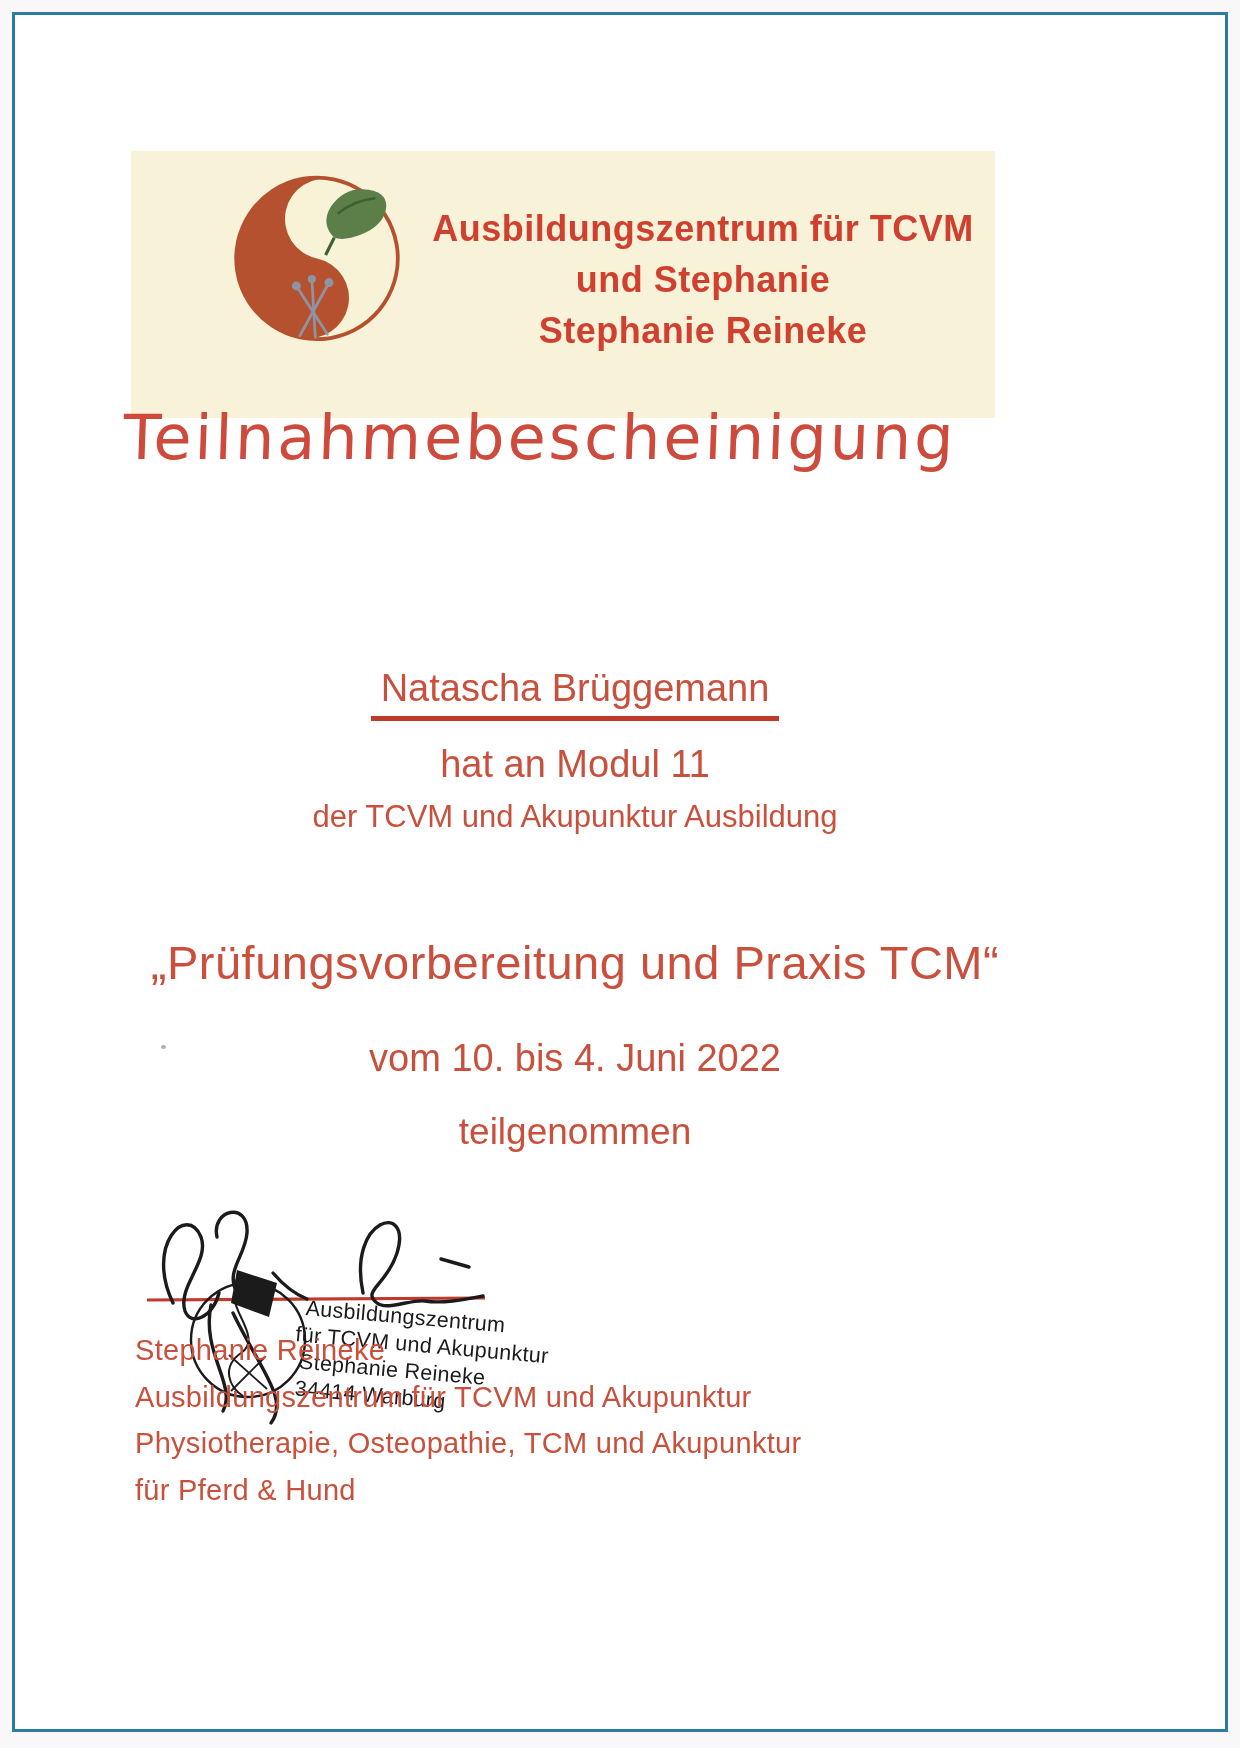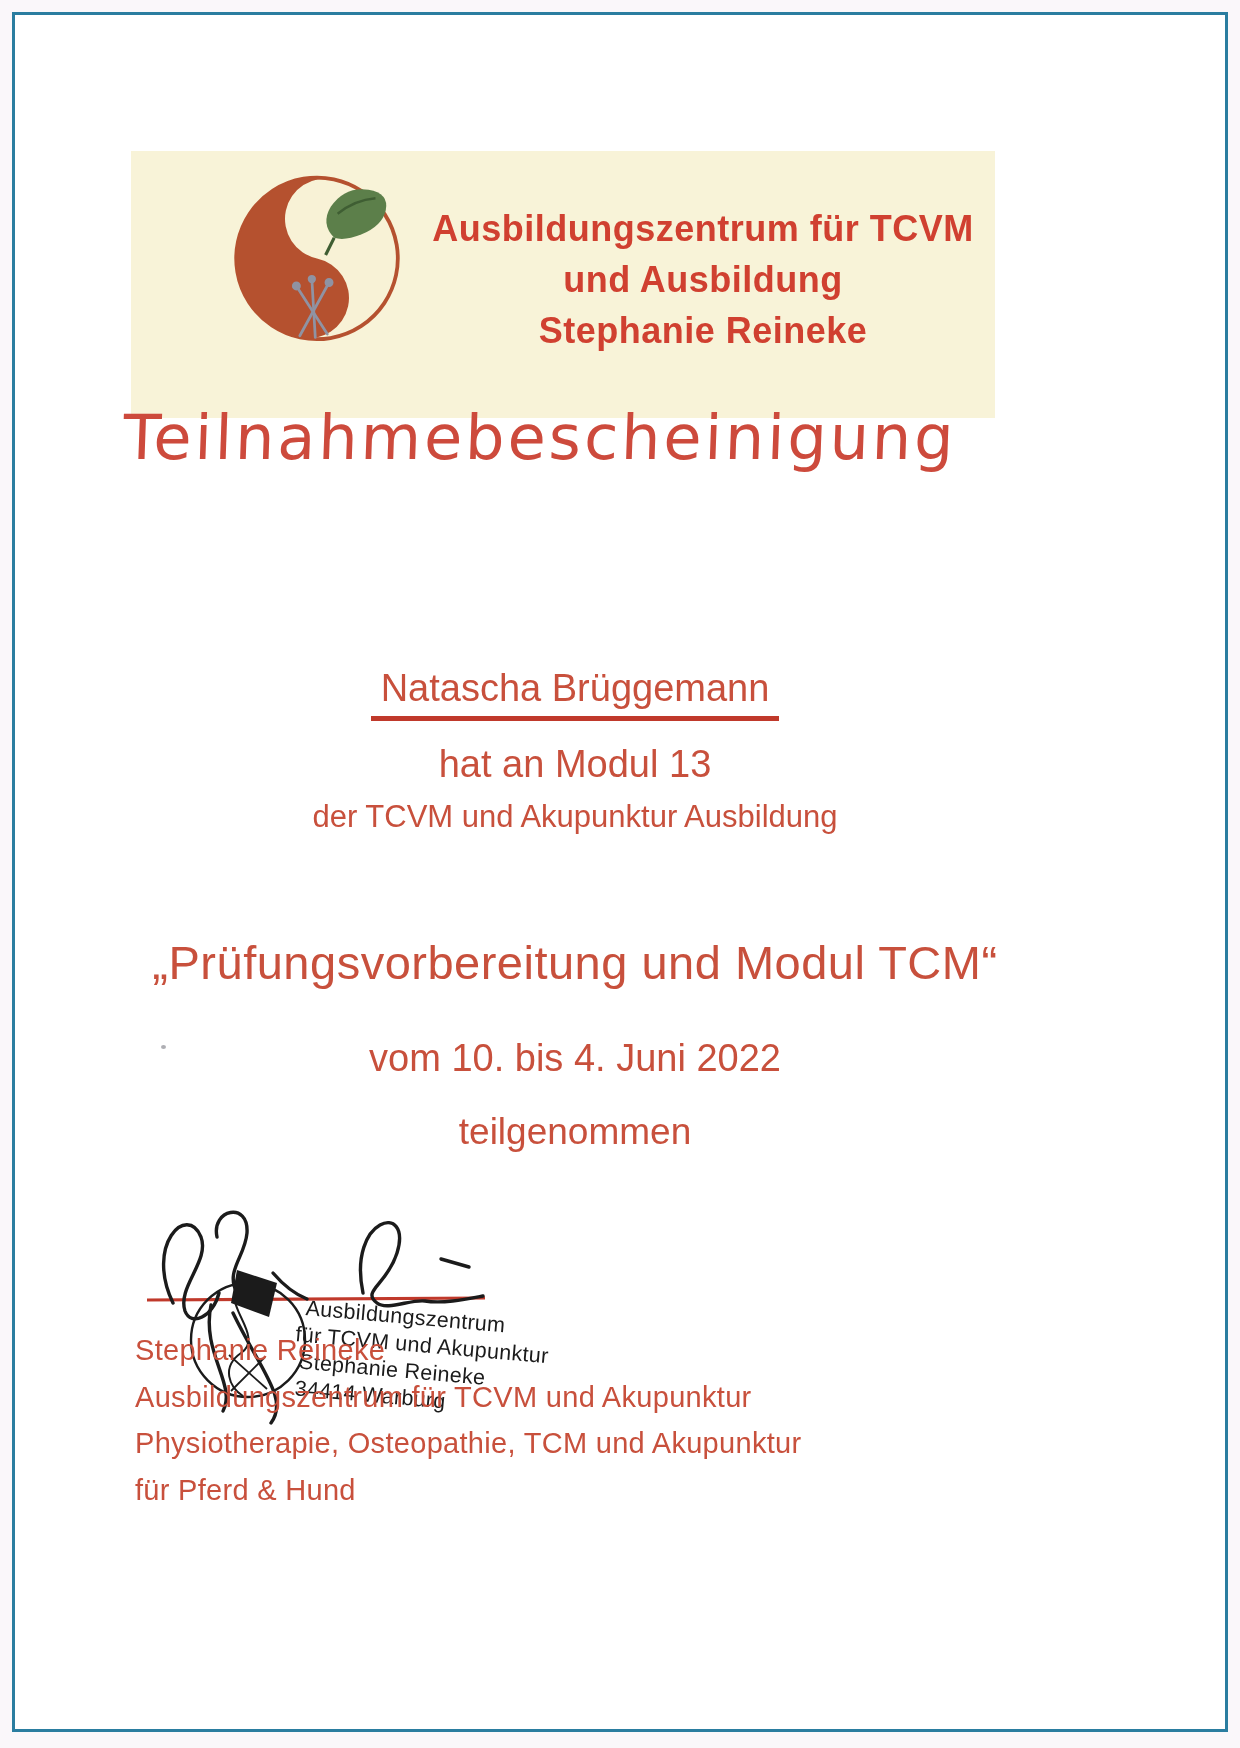--- a/index.html
+++ b/index.html
@@ -140,34 +140,34 @@
           <line x1="57" y1="66" x2="40" y2="97"></line>
           <line x1="47" y1="64" x2="49" y2="98"></line>
           <circle cx="38" cy="68" r="1.8" fill="#8f93a3"></circle>
           <circle cx="57" cy="66" r="1.8" fill="#8f93a3"></circle>
           <circle cx="47" cy="64" r="1.6" fill="#8f93a3"></circle>
         </g>
       </svg>
     </div>
     <div class="banner-text">
       <div>Ausbildungszentrum für TCVM</div>
-      <div>und Ausbildung</div>
+      <div>und Stephanie</div>
       <div>Stephanie Reineke</div>
     </div>
   </div>
 
   <div class="cert-title">Teilnahmebescheinigung</div>
 
   <div class="body-center">
     <div class="participant">
       <span>Natascha Brüggemann</span>
     </div>
-    <div class="line-module">hat an Modul 13</div>
+    <div class="line-module">hat an Modul 11</div>
     <div class="line-course">der TCVM und Akupunktur Ausbildung</div>
-    <div class="course-title">„Prüfungsvorbereitung und Modul TCM“</div>
+    <div class="course-title">„Prüfungsvorbereitung und Praxis TCM“</div>
     <div class="date-line">vom 10. bis 4. Juni 2022</div>
     <div class="participation">teilgenommen</div>
   </div>
 
   <div class="speck"></div>
 
   <div class="sig-zone">
     <svg width="520" height="270" viewBox="0 0 520 270">
 
       <line x1="22" y1="125" x2="360" y2="123" stroke="#c0392b" stroke-width="3.2"></line>

